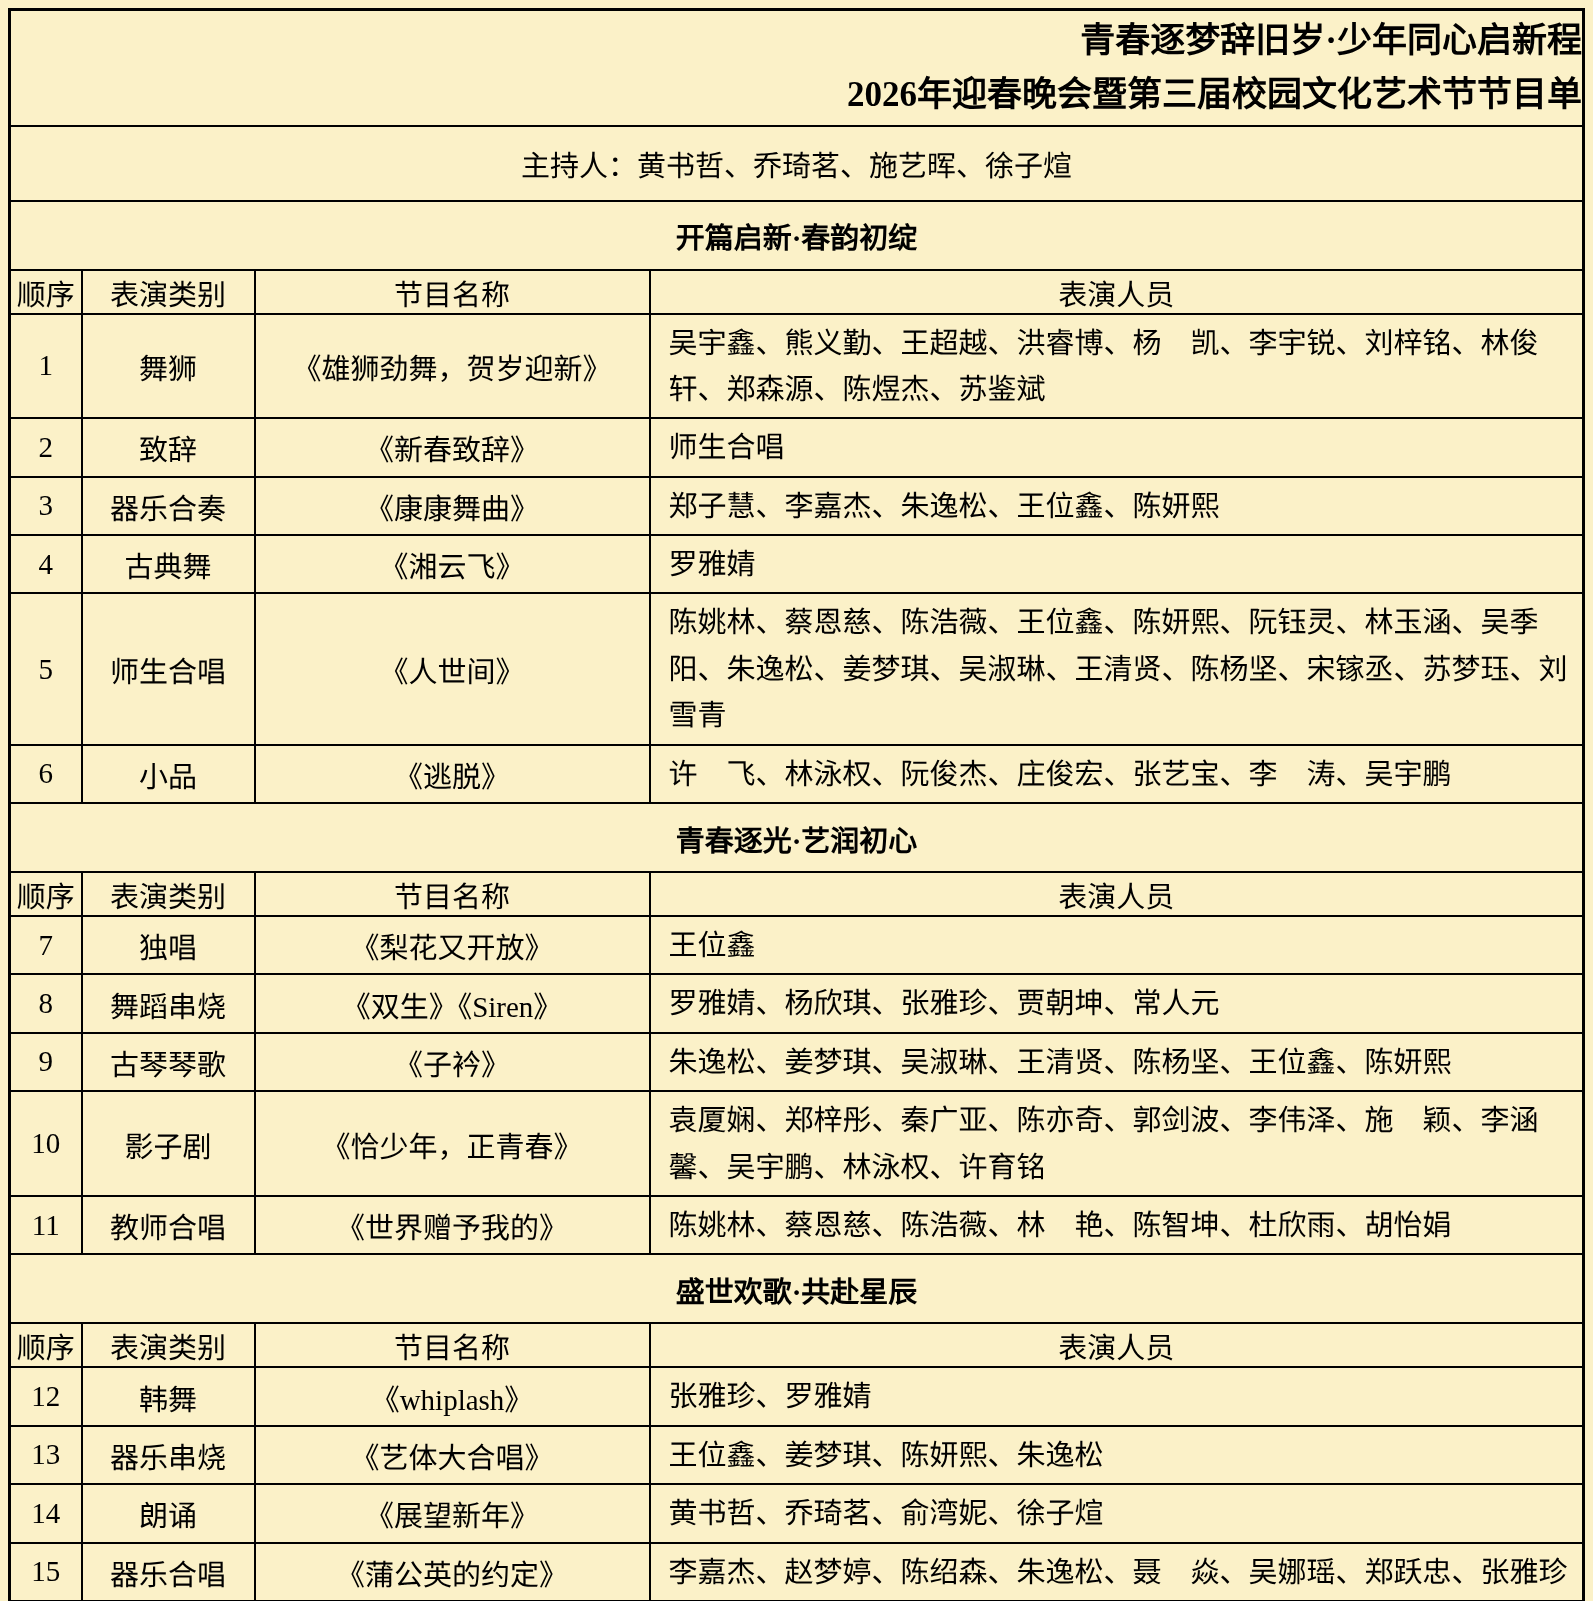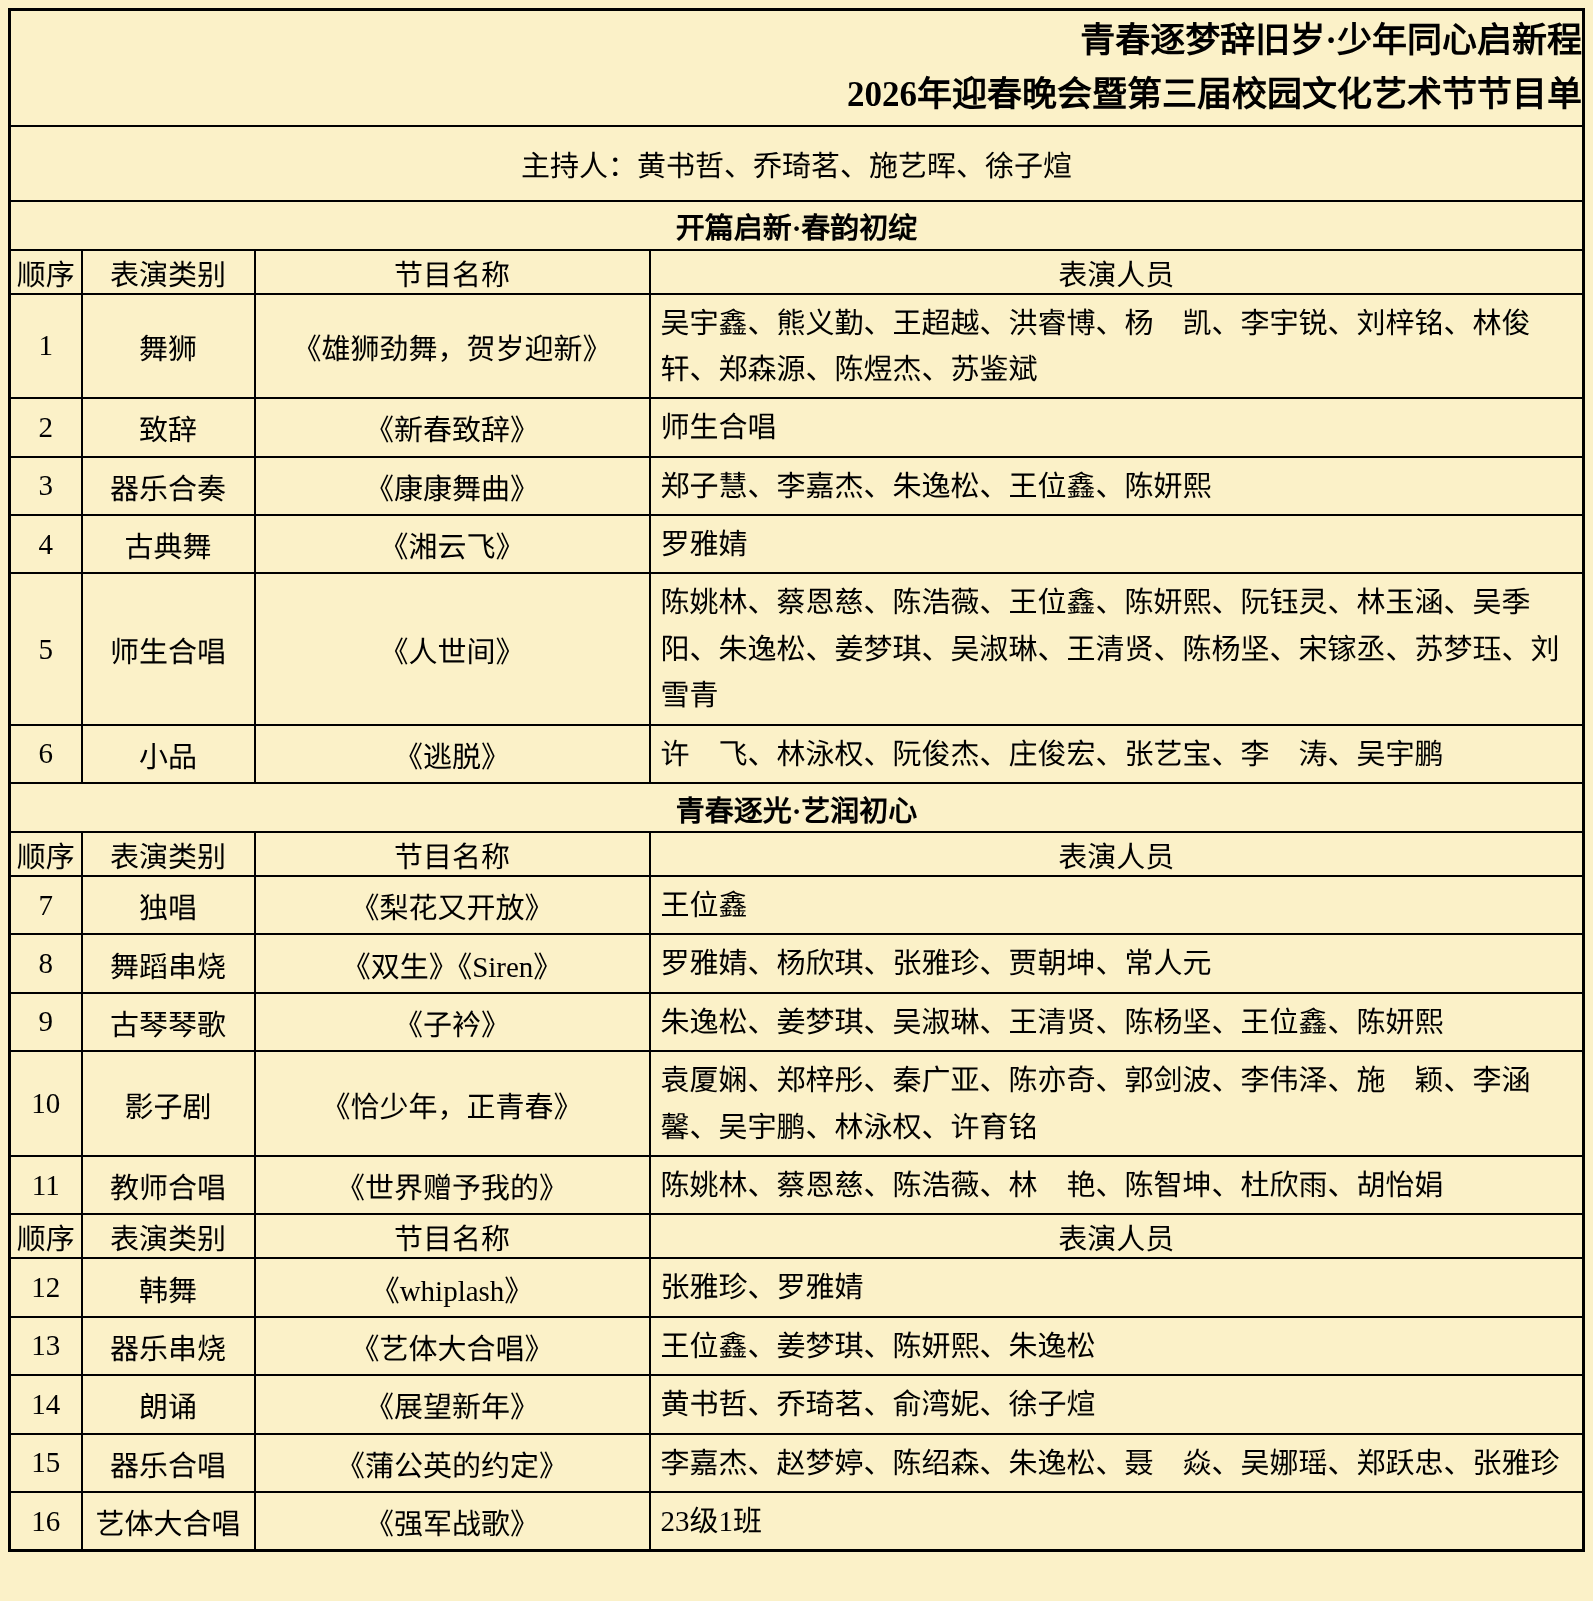--- a/index.html
+++ b/index.html
@@ -29,36 +29,36 @@
     font-weight: bold;
     font-size: 35px;
     line-height: 1.55;
   }
   .host-cell {
     height: 75px;
     text-align: center;
     font-size: 29px;
   }
   .banner-cell {
-    height: 49px;
+    height: 69px;
     text-align: center;
     font-weight: bold;
     font-size: 29px;
   }
   th.head-cell {
     height: 42px;
     text-align: center;
     font-weight: normal;
     font-size: 29px;
   }
   td.cell { font-size: 29px; height: 57px; }
   td.col-order, td.col-category, td.col-program { text-align: center; padding: 4px; }
   td.col-performers {
     text-align: left;
-    padding: 5px 12px 5px 10px;
+    padding: 5px 12px 5px 18px;
     line-height: 1.6;
   }
 </style>
 </head>
 <body>
 
 <table class="program">
   <colgroup>
     <col class="c-order">
     <col class="c-category">
@@ -155,20 +155,23 @@
         <td class="cell col-program">《恰少年，正青春》</td>
         <td class="cell col-performers">袁厦娴、郑梓彤、秦广亚、陈亦奇、郭剑波、李伟泽、施　颖、李涵馨、吴宇鹏、林泳权、许育铭</td>
       </tr>
       <tr>
         <td class="cell col-order">11</td>
         <td class="cell col-category">教师合唱</td>
         <td class="cell col-program">《世界赠予我的》</td>
         <td class="cell col-performers">陈姚林、蔡恩慈、陈浩薇、林　艳、陈智坤、杜欣雨、胡怡娟</td>
       </tr>
       <tr>
+        <td class="banner-cell" colspan="4">盛世欢歌·共赴星辰</td>
+      </tr>
+      <tr>
         <th class="head-cell">顺序</th>
         <th class="head-cell">表演类别</th>
         <th class="head-cell">节目名称</th>
         <th class="head-cell">表演人员</th>
       </tr>
       <tr>
         <td class="cell col-order">12</td>
         <td class="cell col-category">韩舞</td>
         <td class="cell col-program">《whiplash》</td>
         <td class="cell col-performers">张雅珍、罗雅婧</td>

